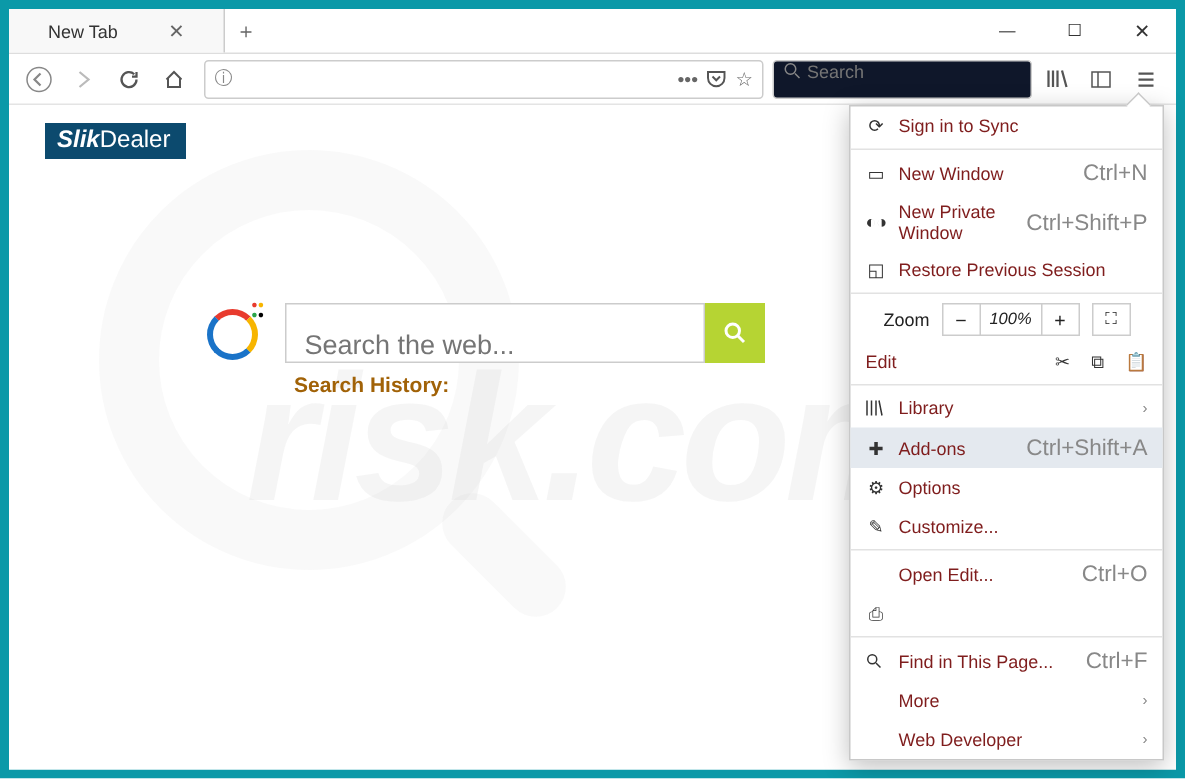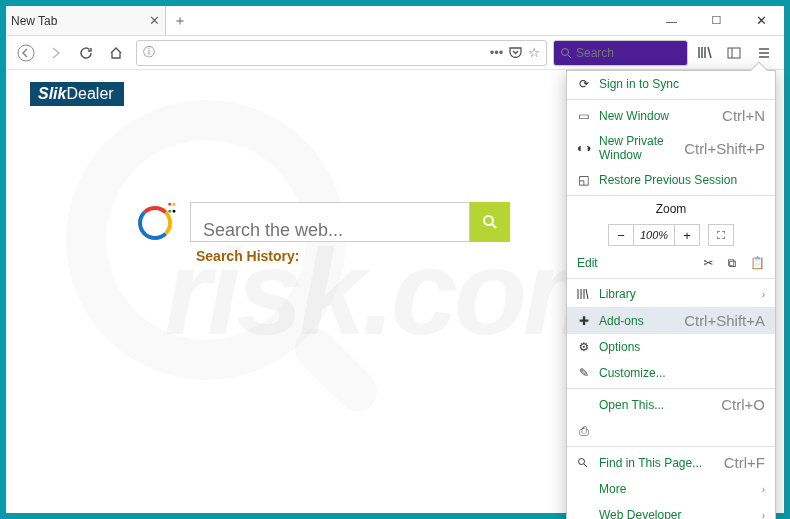--- a/index.html
+++ b/index.html
@@ -3,35 +3,35 @@
 <meta charset="utf-8">
 <style>
 * { margin: 0; padding: 0; box-sizing: border-box; font-family: "Segoe UI", Tahoma, sans-serif; }
 body { width: 790px; height: 519px; background: #fff; position: relative; overflow: hidden; }
 
 
 .frame { border: 6px solid #0b99a8; width: 790px; height: 519px; position: relative; background: #fff; }
 
 
 .titlebar { height: 30px; background: #fff; display: flex; align-items: stretch; border-bottom: 1px solid #ddd; }
-.tab { width: 160px; background: #f8f8f8; border-right: 1px solid #ccc; display: flex; align-items: center; padding: 0 5px; font-size: 12px; color: #333; position: relative; }
+.tab { width: 144px; background: #f8f8f8; border-right: 1px solid #ccc; display: flex; align-items: center; padding: 0 26px; font-size: 12px; color: #333; position: relative; }
 .tab .close { margin-left: auto; color: #666; font-size: 13px; }
 .newtab { width: 28px; display: flex; align-items: center; justify-content: center; color: #666; font-size: 14px; }
 .titlespace { flex: 1; }
 .winbtn { width: 45px; display: flex; align-items: center; justify-content: center; color: #333; font-size: 11px; }
 .winbtn.close-w { font-size: 13px; }
 
 
 .toolbar { height: 34px; background: #fff; display: flex; align-items: center; padding: 0 6px; gap: 2px; border-bottom: 1px solid #e4e4e4; }
 .tbtn { width: 28px; height: 28px; display: flex; align-items: center; justify-content: center; color: #666; border-radius: 3px; font-size: 14px; }
 .urlbar { flex: 1; height: 26px; border: 1px solid #ccc; border-radius: 3px; margin: 0 4px; display: flex; align-items: center; padding: 0 6px; gap: 6px; background: #fff; }
 .urlbar .info { color: #888; font-size: 12px; }
 .urlbar .spacer { flex: 1; }
 .urlbar .ic { color: #666; font-size: 13px; }
-.searchbar { width: 135px; height: 26px; border: 1px solid #ccc; border-radius: 3px; display: flex; align-items: center; padding: 0 6px; gap: 4px; background: #4c1d95; }
+.searchbar { width: 173px; height: 26px; border: 1px solid #ccc; border-radius: 3px; display: flex; align-items: flex-start; padding: 0 6px; gap: 4px; background: #0f172a; }
 .searchbar .ic { color: #888; font-size: 12px; }
 .searchbar input { border: none; outline: none; font-size: 12px; width: 100%; color: #888; background: transparent; }
 
 
 .content { position: relative; height: calc(100% - 64px); background: #fff; overflow: hidden; }
 .watermark { position: absolute; top: 50%; left: 50%; transform: translate(-50%,-50%); font-size: 120px; font-weight: 700; color: rgba(200,200,200,0.18); font-style: italic; letter-spacing: -4px; white-space: nowrap; pointer-events: none; }
 .wm-circle { position: absolute; border-radius: 50%; border: 40px solid rgba(200,200,200,0.1); }
 .wm-c1 { width: 280px; height: 280px; top: 30px; left: 60px; }
 .wm-handle { position: absolute; width: 100px; height: 40px; background: rgba(200,200,200,0.1); top: 280px; left: 280px; transform: rotate(45deg); border-radius: 20px; }
 
@@ -51,25 +51,25 @@
 .searchbox input { border: none; outline: none; font-size: 18px; color: #999; width: 100%; background: transparent; }
 .searchbtn { width: 40px; height: 40px; background: #b6d433; display: flex; align-items: center; justify-content: center; color: #fff; font-size: 16px; }
 .history-label { position: absolute; top: 178px; left: 190px; font-size: 14px; font-weight: 600; color: #a16207; }
 
 
 .menu { position: absolute; top: 64px; right: 8px; width: 210px; background: #fff; border: 1px solid #c8c8c8; box-shadow: 0 4px 16px rgba(0,0,0,0.25); font-size: 12px; color: #222; }
 .menu .arrow { position: absolute; top: -7px; right: 10px; width: 12px; height: 12px; background: #fff; border-left: 1px solid #c8c8c8; border-top: 1px solid #c8c8c8; transform: rotate(45deg); }
 .mrow { display: flex; align-items: center; padding: 5px 10px; min-height: 26px; gap: 8px; }
 .mrow.hl { background: #e4e9ef; }
 .mrow .ic { width: 14px; text-align: center; color: #333; font-size: 12px; }
-.mrow .lbl { flex: 1; color: #15803d; }
+.mrow .lbl { flex: 1; color: #7f1d1d; }
 .mrow .sc { color: #888; font-size: 15px; }
 .mrow .chev { color: #888; font-size: 10px; }
 .msep { height: 1px; background: #e2e2e2; margin: 2px 0; }
-.mrow.zoom { justify-content: space-between; padding: 4px 22px; flex-direction: column; }
+.mrow.zoom { justify-content: space-between; padding: 4px 22px; }
 .mrow.zoom .zl { flex: 0 0 auto; }
 .zctl { display: flex; align-items: center; gap: 0; }
 .zb { width: 26px; height: 22px; border: 1px solid #ccc; display: flex; align-items: center; justify-content: center; font-size: 13px; background: #fff; }
 .zb.pct { width: 40px; font-size: 11px; border-left: none; border-right: none; font-style: italic; }
 .zb.full { margin-left: 8px; font-size: 11px; }
 .mrow.edit .ec { display: flex; gap: 14px; margin-left: auto; }
 .mrow.edit .ec span { font-size: 12px; color: #333; }
 
 svg { display: block; }
 </style>
@@ -246,21 +246,21 @@
       <span class="lbl">Options</span>
     </div>
     <div class="mrow">
       <span class="ic">✎</span>
       <span class="lbl">Customize...</span>
     </div>
     <div class="msep"></div>
 
     <div class="mrow">
       <span class="ic"></span>
-      <span class="lbl">Open This...</span>
+      <span class="lbl">Open Edit...</span>
       <span class="sc">Ctrl+O</span>
     </div>
     <div class="mrow">
       <span class="ic">⎙</span>
     </div>
     <div class="msep"></div>
 
     <div class="mrow">
       <span class="ic">
         <svg width="11" height="11" viewBox="0 0 11 11">

